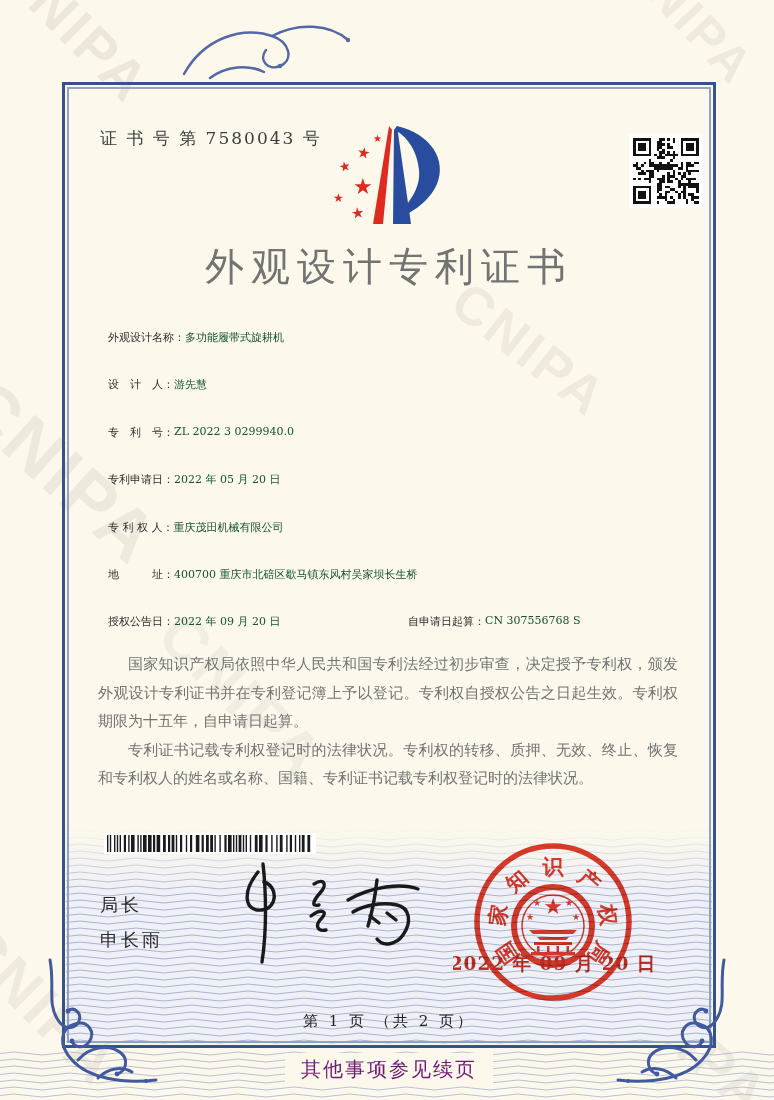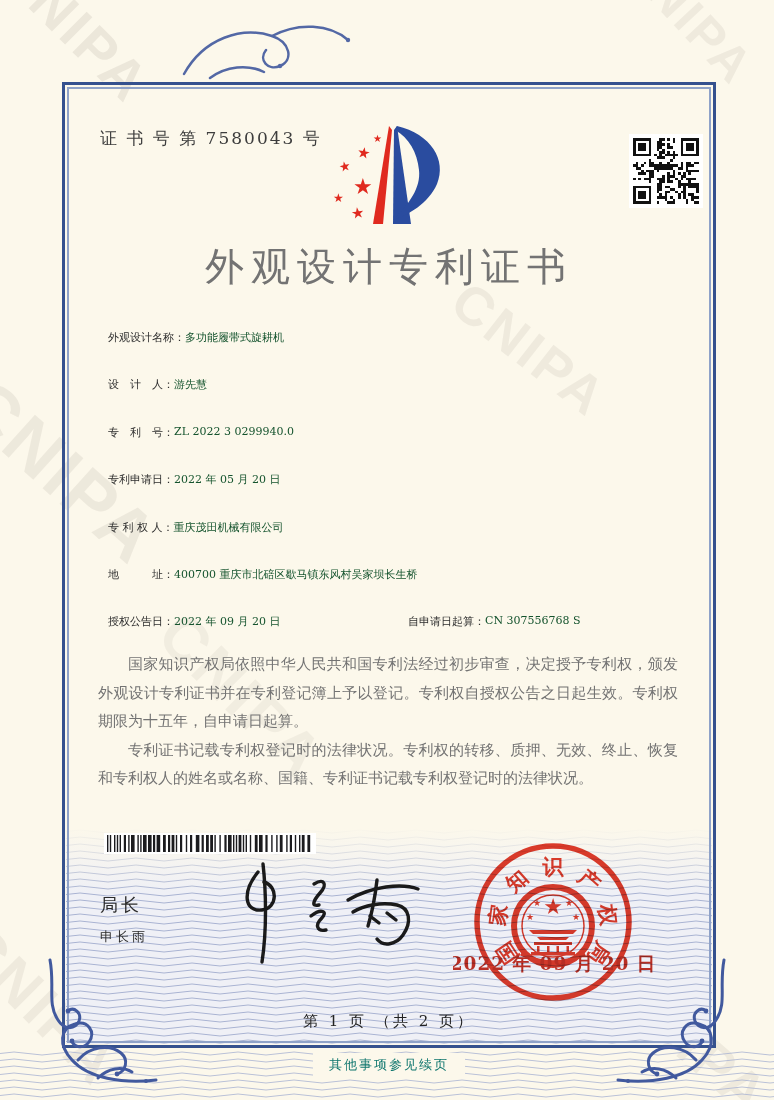--- a/index.html
+++ b/index.html
@@ -32,33 +32,33 @@
   .field .lab{color:#2e2e2e}
   .field .val{color:#14532d}
   .grant-col2{position:absolute;left:300px;top:0;display:flex;white-space:nowrap}
 
   .paras{left:98px;top:650px;width:580px;font-size:15px;line-height:28.5px;
          color:#737373;z-index:5;text-align:justify}
   .paras p{text-indent:2em}
 
   .barcode-box{left:104px;top:833px;background:#fff;padding:2px 3px;z-index:5;line-height:0}
   .sig-title{left:100px;top:893px;font-size:18px;letter-spacing:3px;z-index:5}
-  .sig-name{left:100px;top:928px;font-size:13px;letter-spacing:3px;z-index:5}
+  .sig-name{left:100px;top:928px;font-size:18px;letter-spacing:3px;z-index:5}
   .signature{left:212px;top:858px;z-index:5;mix-blend-mode:multiply}
   .seal{left:453px;top:830px;z-index:6;mix-blend-mode:multiply;opacity:.95}
   .seal-char{fill:var(--seal-red);font-size:21px;font-weight:bold;font-family:"DejaVu Serif",serif}
   .seal-date{fill:#c22619;font-size:18.5px;font-weight:bold;letter-spacing:1px;font-family:"DejaVu Serif",serif}
   .red-f{fill:var(--seal-red)} .red-s{stroke:var(--seal-red);fill:none}
   .orn-s{stroke:var(--orn-blue);fill:none;stroke-linecap:round}
   .orn-f{fill:var(--orn-blue)}
 
   .pageinfo{left:62px;top:1012px;width:654px;text-align:center;font-size:15px;
             letter-spacing:3px;color:#222;z-index:5}
   .note{left:62px;top:1053px;width:654px;text-align:center;z-index:5}
-  .note span{display:inline-block;background:var(--page-bg);padding:3px 16px;font-size:13px;color:#0f766e;letter-spacing:2px}
+  .note span{display:inline-block;background:var(--page-bg);padding:3px 16px;font-size:20px;color:#701a75;letter-spacing:2px}
 
   .logo-star{position:absolute;color:var(--logo-red);font-family:"DejaVu Sans",sans-serif;line-height:1}
   .logo-box{left:333px;top:120px;width:120px;height:112px;z-index:5}
   .qr-box{left:629px;top:134px;background:#fff;padding:4px;z-index:5;line-height:0}
 </style>
 </head>
 <body>
 
 <div class="page">
 

